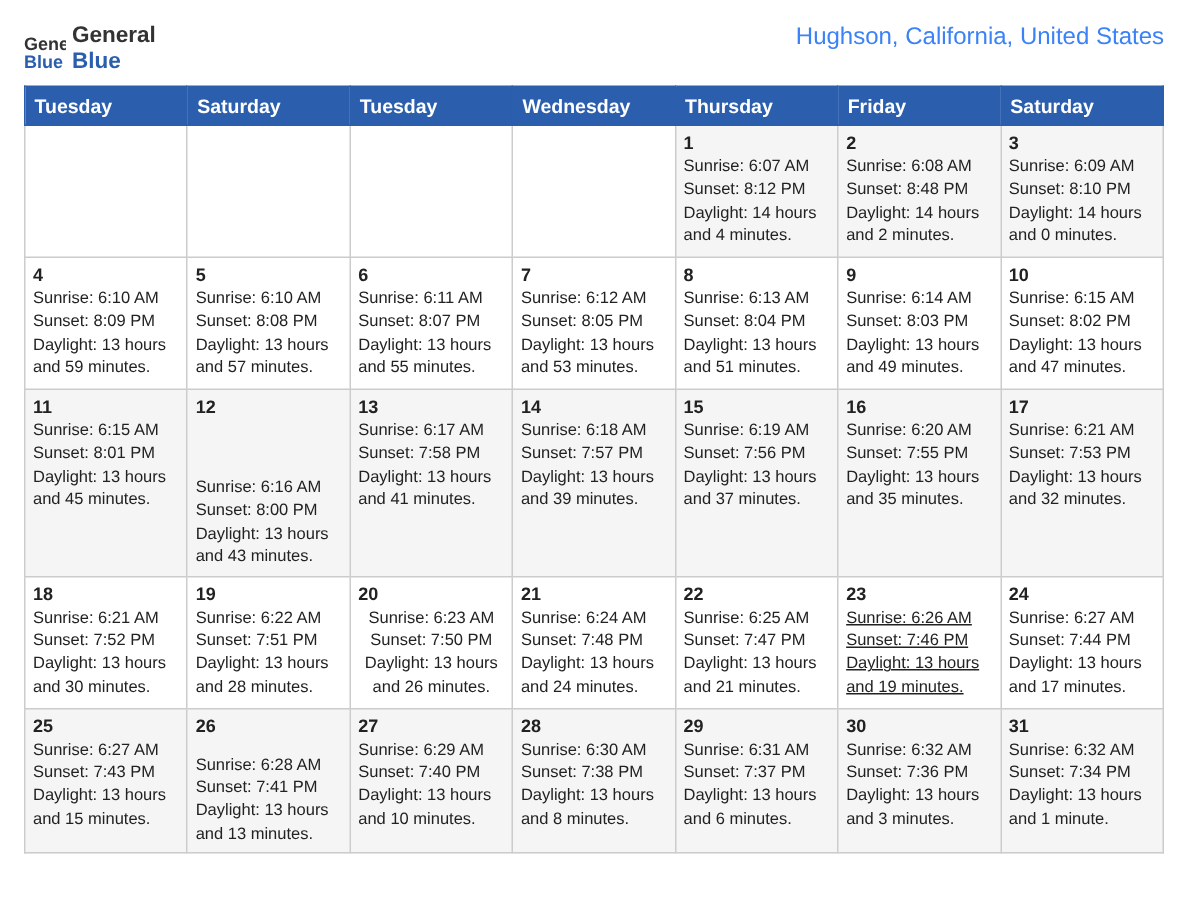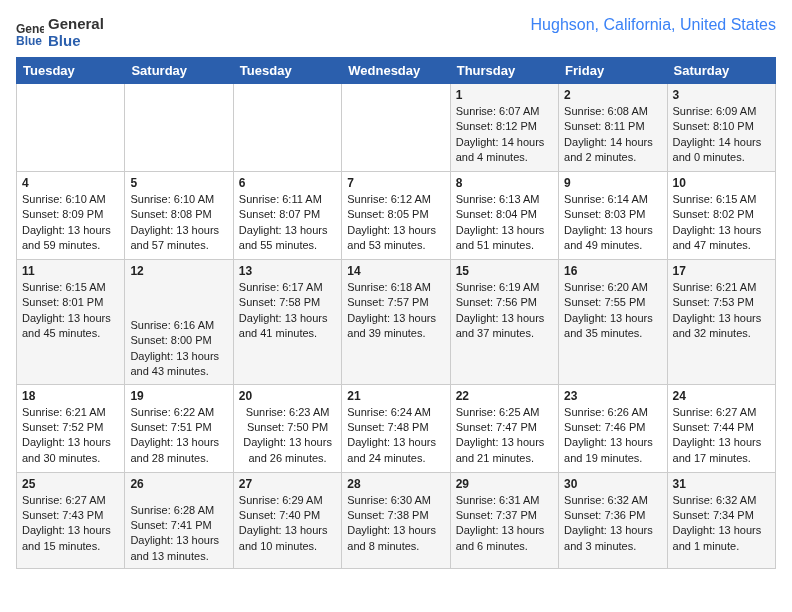--- a/index.html
+++ b/index.html
@@ -124,21 +124,21 @@
         <td>
           <span class="day-number">1</span>
           <div class="day-info" style="white-space: pre-line;">Sunrise: 6:07 AM
 Sunset: 8:12 PM
 Daylight: 14 hours
 and 4 minutes.</div>
         </td>
         <td>
           <span class="day-number">2</span>
           <div class="day-info" style="white-space: pre-line;">Sunrise: 6:08 AM
-Sunset: 8:11 PM
+Sunset: 8:48 PM
 Daylight: 14 hours
 and 2 minutes.</div>
         </td>
         <td>
           <span class="day-number">3</span>
           <div class="day-info" style="white-space: pre-line;">Sunrise: 6:09 AM
 Sunset: 8:10 PM
 Daylight: 14 hours
 and 0 minutes.</div>
         </td>
@@ -276,21 +276,21 @@
         </td>
         <td>
           <span class="day-number">22</span>
           <div class="day-info" style="white-space: pre-line;">Sunrise: 6:25 AM
 Sunset: 7:47 PM
 Daylight: 13 hours
 and 21 minutes.</div>
         </td>
         <td>
           <span class="day-number">23</span>
-          <div class="day-info" style="white-space: pre-line;">Sunrise: 6:26 AM
+          <div class="day-info" style="white-space: pre-line; text-decoration: underline;">Sunrise: 6:26 AM
 Sunset: 7:46 PM
 Daylight: 13 hours
 and 19 minutes.</div>
         </td>
         <td>
           <span class="day-number">24</span>
           <div class="day-info" style="white-space: pre-line;">Sunrise: 6:27 AM
 Sunset: 7:44 PM
 Daylight: 13 hours
 and 17 minutes.</div>

